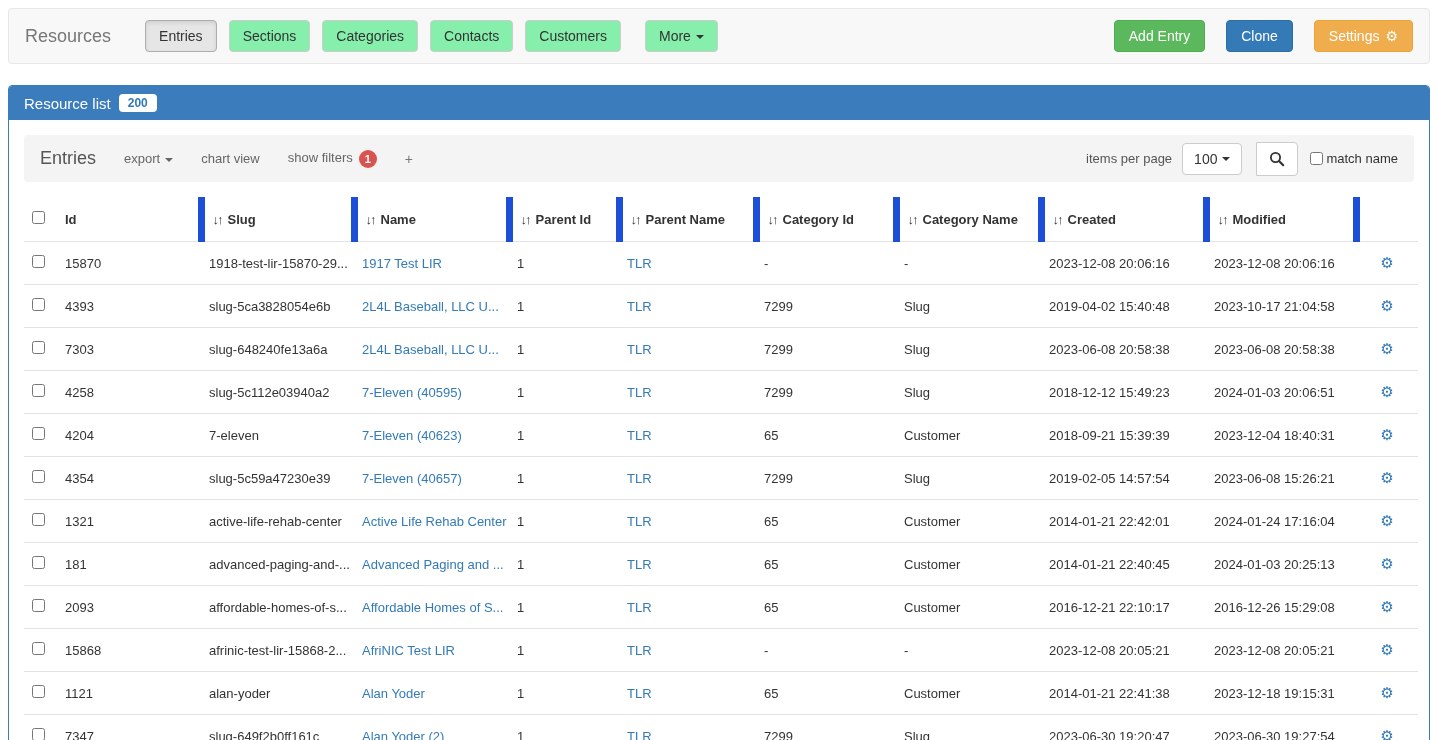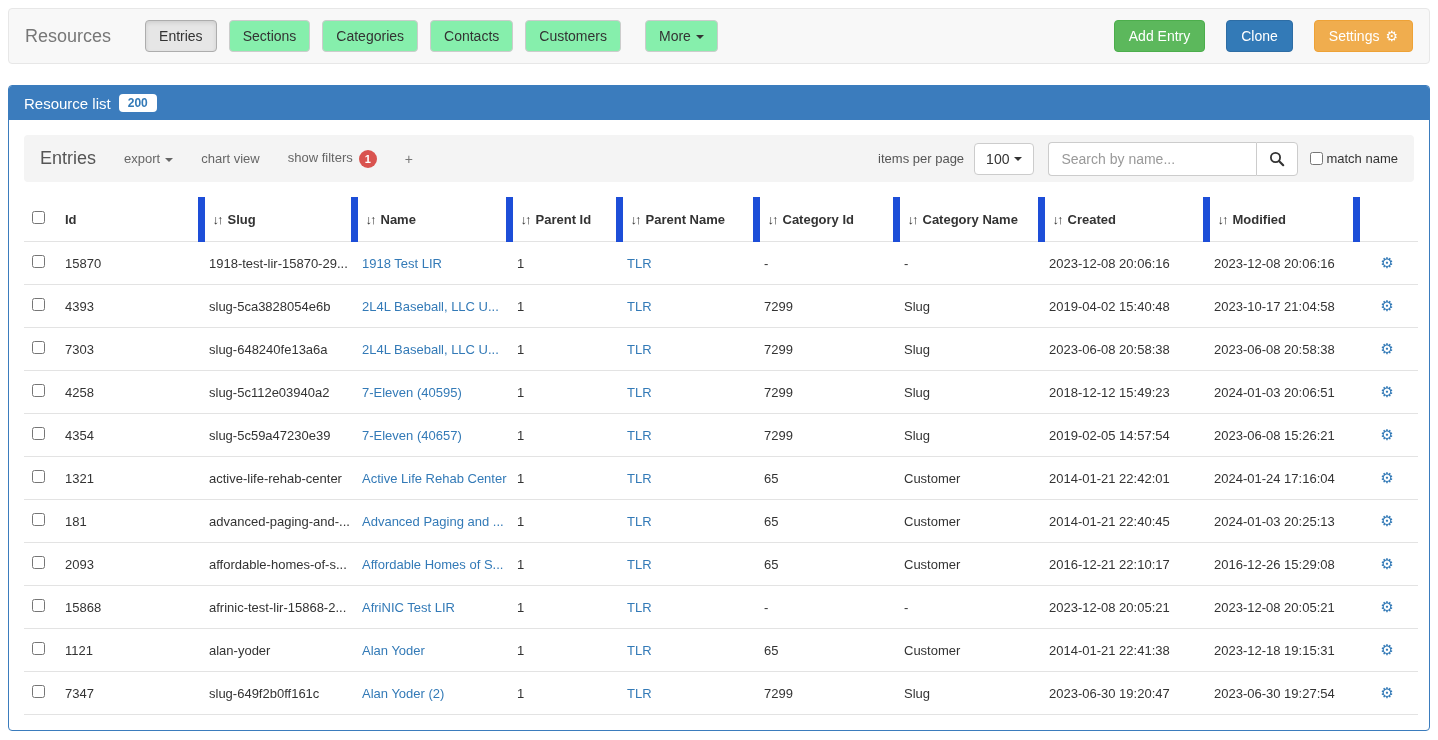--- a/index.html
+++ b/index.html
@@ -189,21 +189,20 @@
     </a>
     <a class="toolbar-link plus-link">+</a>
 
     <div class="toolbar-right">
       <span class="ipp-label">items per page</span>
       <div class="page-size-select">
         <span>100</span>
           <span class="caret"></span>
       </div>
       <div class="search-group">
-        <input class="search-input" type="text" placeholder="Search by name..." style="">
         <button class="search-btn">
           <svg width="16" height="16" viewBox="0 0 16 16">
             <circle cx="6.5" cy="6.5" r="4.6" fill="none" stroke="#333" stroke-width="1.8"></circle>
             <line x1="10.2" y1="10.2" x2="14.2" y2="14.2" stroke="#333" stroke-width="2.2" stroke-linecap="round"></line>
           </svg>
         </button>
       </div>
       <div class="match-name">
         <input type="checkbox" id="matchName" style="">
         <label for="matchName">match name</label>
@@ -230,21 +229,21 @@
             <th class="gear-col sep"></th>
         </tr>
       </thead>
       <tbody id="table-body">
           <tr>
     <td class="col-check">
       <input type="checkbox" class="row-check" style="">
     </td>
     <td class="col-id cell-id">15870</td>
     <td class="col-slug cell-slug">1918-test-lir-15870-29...</td>
-    <td class="col-name"><a class="cell-name-link">1918 Test LIR</a></td>
+    <td class="col-name"><a class="cell-name-link">1917 Test LIR</a></td>
     <td class="col-parent_id cell-parent_id">1</td>
     <td class="col-parent_name"><a class="cell-parent-link">TLR</a></td>
     <td class="col-category_id cell-category_id">-</td>
     <td class="col-category_name cell-category_name">-</td>
     <td class="col-created cell-created">2023-12-08 20:06:16</td>
     <td class="col-modified cell-modified">2023-12-08 20:06:16</td>
     <td class="gear-col gear-cell">
       <button class="gear-btn"><span class="gear-glyph">⚙</span></button>
     </td>
   </tr>
@@ -296,20 +295,37 @@
     <td class="col-created cell-created">2018-12-12 15:49:23</td>
     <td class="col-modified cell-modified">2024-01-03 20:06:51</td>
     <td class="gear-col gear-cell">
       <button class="gear-btn"><span class="gear-glyph">⚙</span></button>
     </td>
   </tr>
           <tr>
     <td class="col-check">
       <input type="checkbox" class="row-check" style="">
     </td>
+    <td class="col-id cell-id">4204</td>
+    <td class="col-slug cell-slug">7-eleven</td>
+    <td class="col-name"><a class="cell-name-link">7-Eleven (40623)</a></td>
+    <td class="col-parent_id cell-parent_id">1</td>
+    <td class="col-parent_name"><a class="cell-parent-link">TLR</a></td>
+    <td class="col-category_id cell-category_id">65</td>
+    <td class="col-category_name cell-category_name">Customer</td>
+    <td class="col-created cell-created">2018-09-21 15:39:39</td>
+    <td class="col-modified cell-modified">2023-12-04 18:40:31</td>
+    <td class="gear-col gear-cell">
+      <button class="gear-btn"><span class="gear-glyph">⚙</span></button>
+    </td>
+  </tr>
+          <tr>
+    <td class="col-check">
+      <input type="checkbox" class="row-check" style="">
+    </td>
     <td class="col-id cell-id">4354</td>
     <td class="col-slug cell-slug">slug-5c59a47230e39</td>
     <td class="col-name"><a class="cell-name-link">7-Eleven (40657)</a></td>
     <td class="col-parent_id cell-parent_id">1</td>
     <td class="col-parent_name"><a class="cell-parent-link">TLR</a></td>
     <td class="col-category_id cell-category_id">7299</td>
     <td class="col-category_name cell-category_name">Slug</td>
     <td class="col-created cell-created">2019-02-05 14:57:54</td>
     <td class="col-modified cell-modified">2023-06-08 15:26:21</td>
     <td class="gear-col gear-cell">

